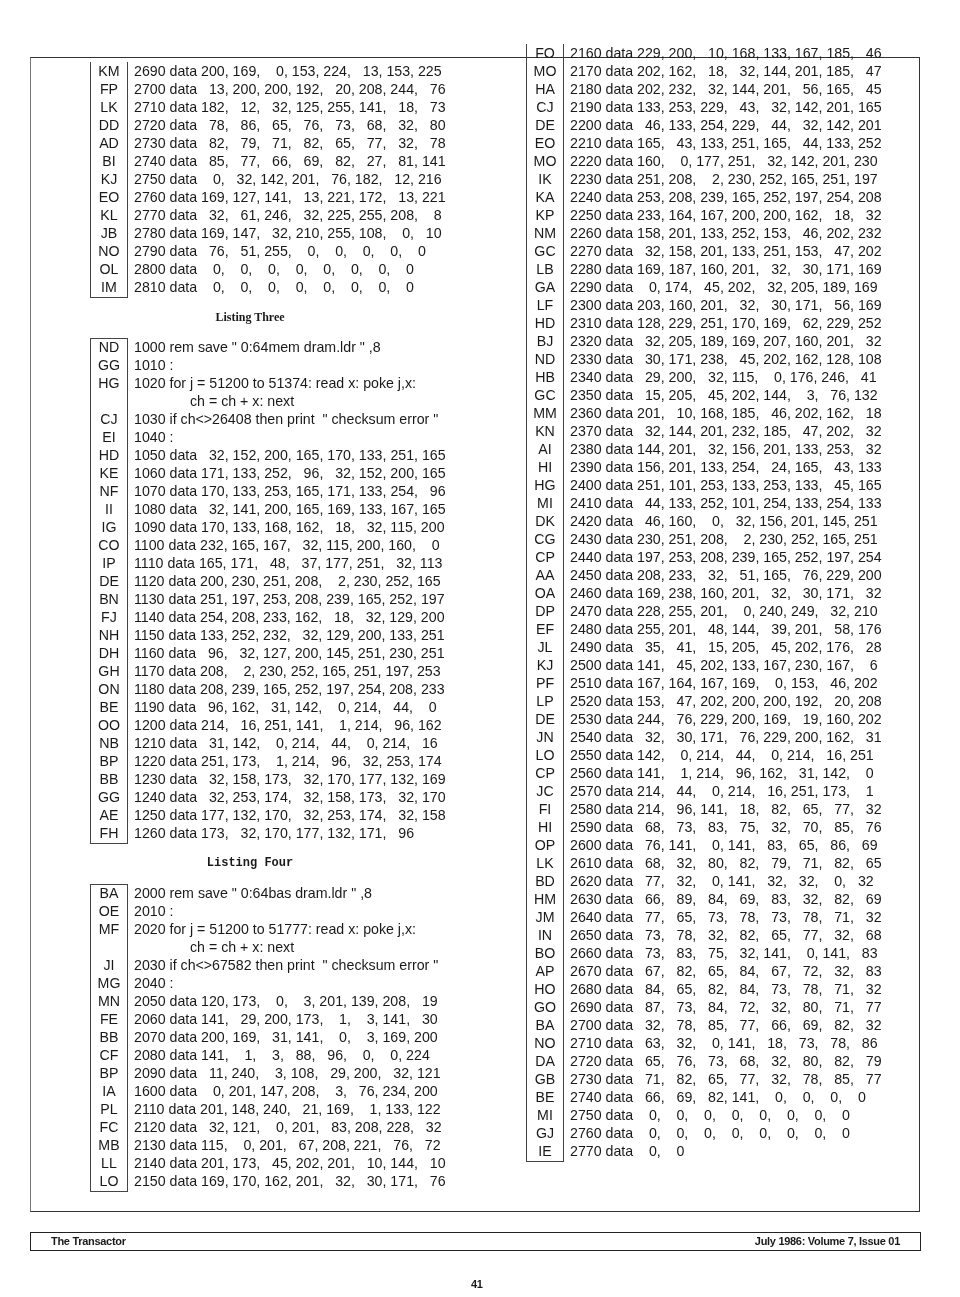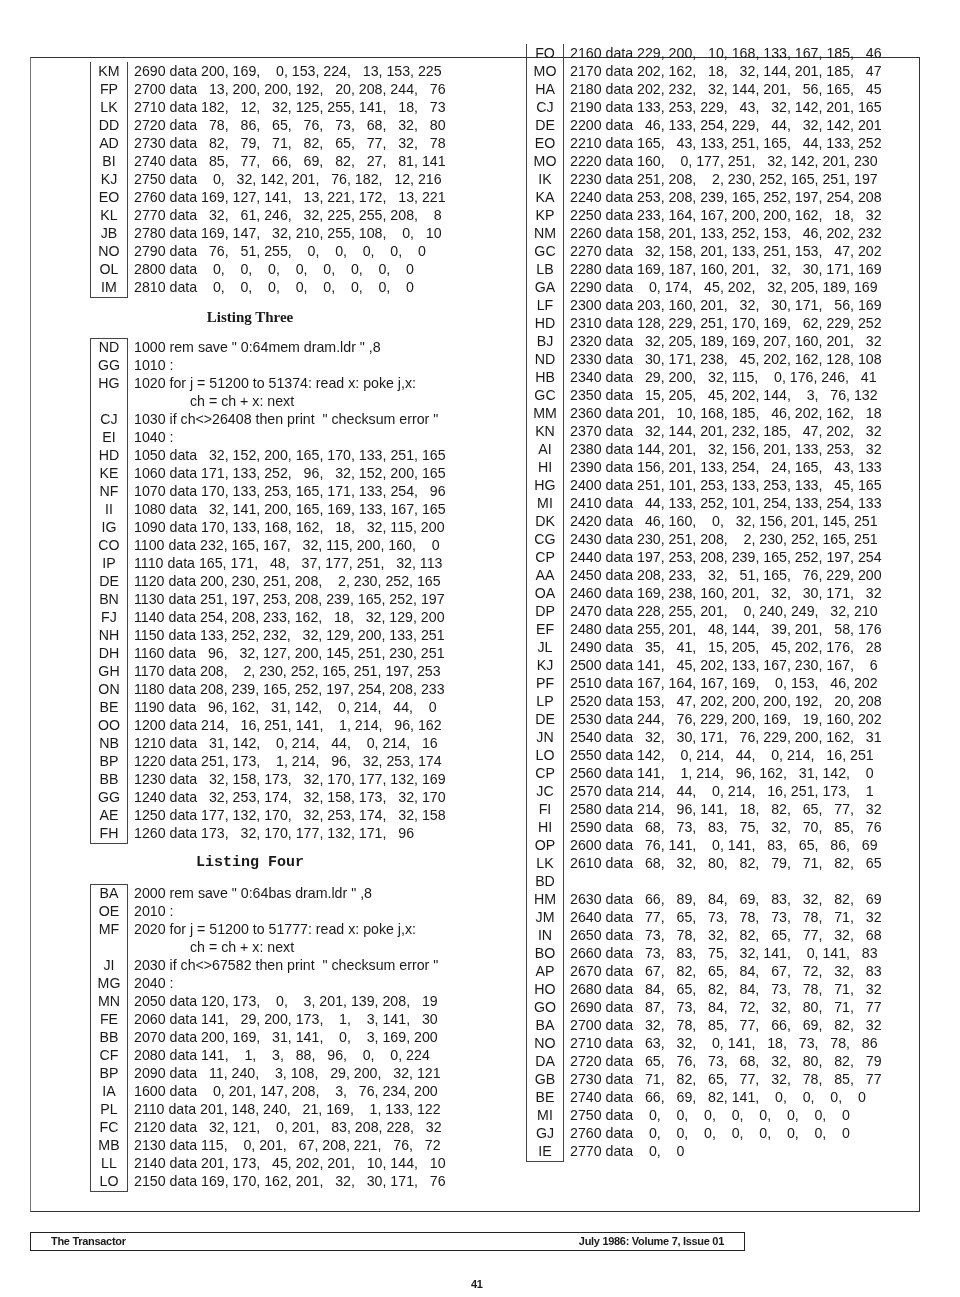--- a/index.html
+++ b/index.html
@@ -8,23 +8,23 @@
   .frame { position:absolute; left:30px; top:57px; width:890px; height:1155px;
            border:1.5px solid #333; border-left:1px solid #777; box-sizing:border-box; }
   .col { position:absolute; }
   .listing { position:relative;margin-left:40px; }
   .codebox { position:absolute; left:0; top:0; width:38px; border:1px solid #444; border-top:none; box-sizing:border-box; }
   .codebox.top { border-top:1px solid #444; }
   .row { height:18px; line-height:18px; font-size:14.2px; white-space:pre; position:relative; }
   .row .code { position:absolute; left:0; width:38px; text-align:center; }
   .row .line { position:absolute; left:44px; }
   .row .cont { position:absolute; left:100px; }
-  .heading { font-family:"Liberation Serif", serif; font-weight:bold; font-size:15px;
+  .heading { font-family:"Liberation Serif", serif; font-weight:bold; font-size:12px;
              text-align:center; height:18px; line-height:18px; }
-  .footer { position:absolute; left:30px; top:1232px; width:715px; height:19px;
+  .footer { position:absolute; left:30px; top:1232px; width:891px; height:19px;
             border:1.5px solid #222; box-sizing:border-box; font-size:11px; font-weight:bold;
             letter-spacing:-0.3px; }
   .footer span { position:absolute; top:2px; }
 </style>
 </head>
 <body>
 
 <div class="frame"></div>
 
 <div class="col" id="left-col" style="left:50px; top:62px; width:400px;">
@@ -141,21 +141,21 @@
       <div class="row"><span class="code">LP</span><span class="line">2520 data 153,   47, 202, 200, 200, 192,   20, 208</span></div>
       <div class="row"><span class="code">DE</span><span class="line">2530 data 244,   76, 229, 200, 169,   19, 160, 202</span></div>
       <div class="row"><span class="code">JN</span><span class="line">2540 data   32,   30, 171,   76, 229, 200, 162,   31</span></div>
       <div class="row"><span class="code">LO</span><span class="line">2550 data 142,    0, 214,   44,    0, 214,   16, 251</span></div>
       <div class="row"><span class="code">CP</span><span class="line">2560 data 141,    1, 214,   96, 162,   31, 142,    0</span></div>
       <div class="row"><span class="code">JC</span><span class="line">2570 data 214,   44,    0, 214,   16, 251, 173,    1</span></div>
       <div class="row"><span class="code">FI</span><span class="line">2580 data 214,   96, 141,   18,   82,   65,   77,   32</span></div>
       <div class="row"><span class="code">HI</span><span class="line">2590 data   68,   73,   83,   75,   32,   70,   85,   76</span></div>
       <div class="row"><span class="code">OP</span><span class="line">2600 data   76, 141,    0, 141,   83,   65,   86,   69</span></div>
       <div class="row"><span class="code">LK</span><span class="line">2610 data   68,   32,   80,   82,   79,   71,   82,   65</span></div>
-      <div class="row"><span class="code">BD</span></div>
+      <div class="row"><span class="code">BD</span><span class="line">2620 data   77,   32,    0, 141,   32,   32,    0,   32</span></div>
       <div class="row"><span class="code">HM</span><span class="line">2630 data   66,   89,   84,   69,   83,   32,   82,   69</span></div>
       <div class="row"><span class="code">JM</span><span class="line">2640 data   77,   65,   73,   78,   73,   78,   71,   32</span></div>
       <div class="row"><span class="code">IN</span><span class="line">2650 data   73,   78,   32,   82,   65,   77,   32,   68</span></div>
       <div class="row"><span class="code">BO</span><span class="line">2660 data   73,   83,   75,   32, 141,    0, 141,   83</span></div>
       <div class="row"><span class="code">AP</span><span class="line">2670 data   67,   82,   65,   84,   67,   72,   32,   83</span></div>
       <div class="row"><span class="code">HO</span><span class="line">2680 data   84,   65,   82,   84,   73,   78,   71,   32</span></div>
       <div class="row"><span class="code">GO</span><span class="line">2690 data   87,   73,   84,   72,   32,   80,   71,   77</span></div>
       <div class="row"><span class="code">BA</span><span class="line">2700 data   32,   78,   85,   77,   66,   69,   82,   32</span></div>
       <div class="row"><span class="code">NO</span><span class="line">2710 data   63,   32,    0, 141,   18,   73,   78,   86</span></div>
       <div class="row"><span class="code">DA</span><span class="line">2720 data   65,   76,   73,   68,   32,   80,   82,   79</span></div>

